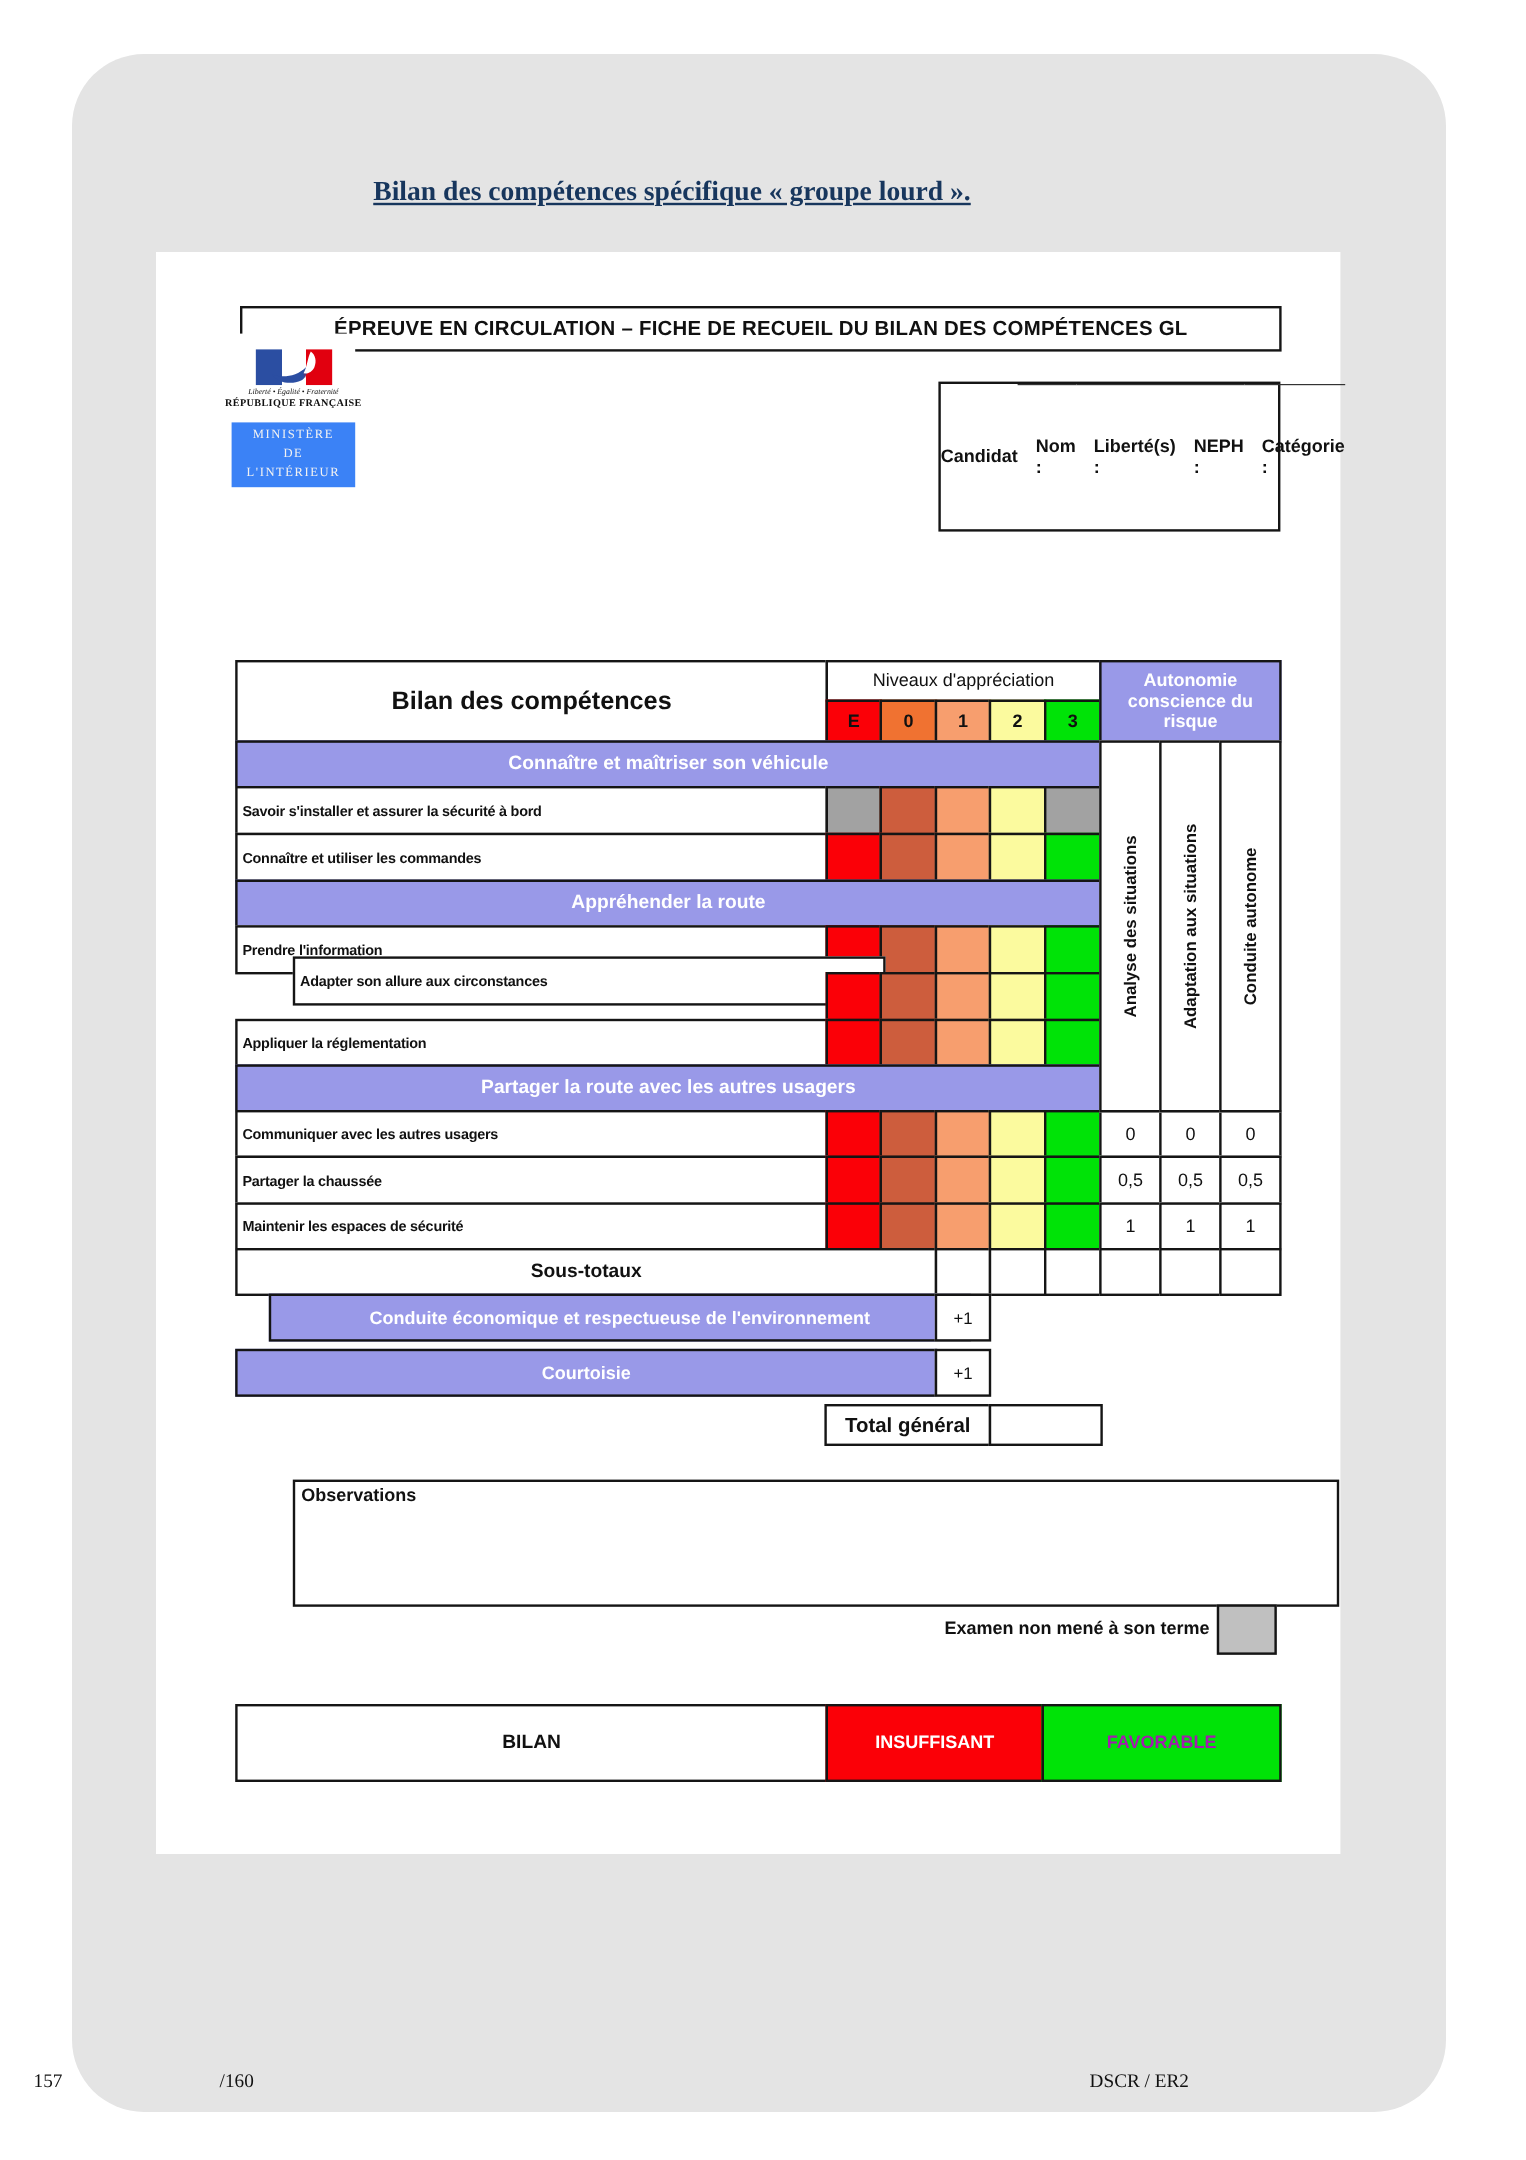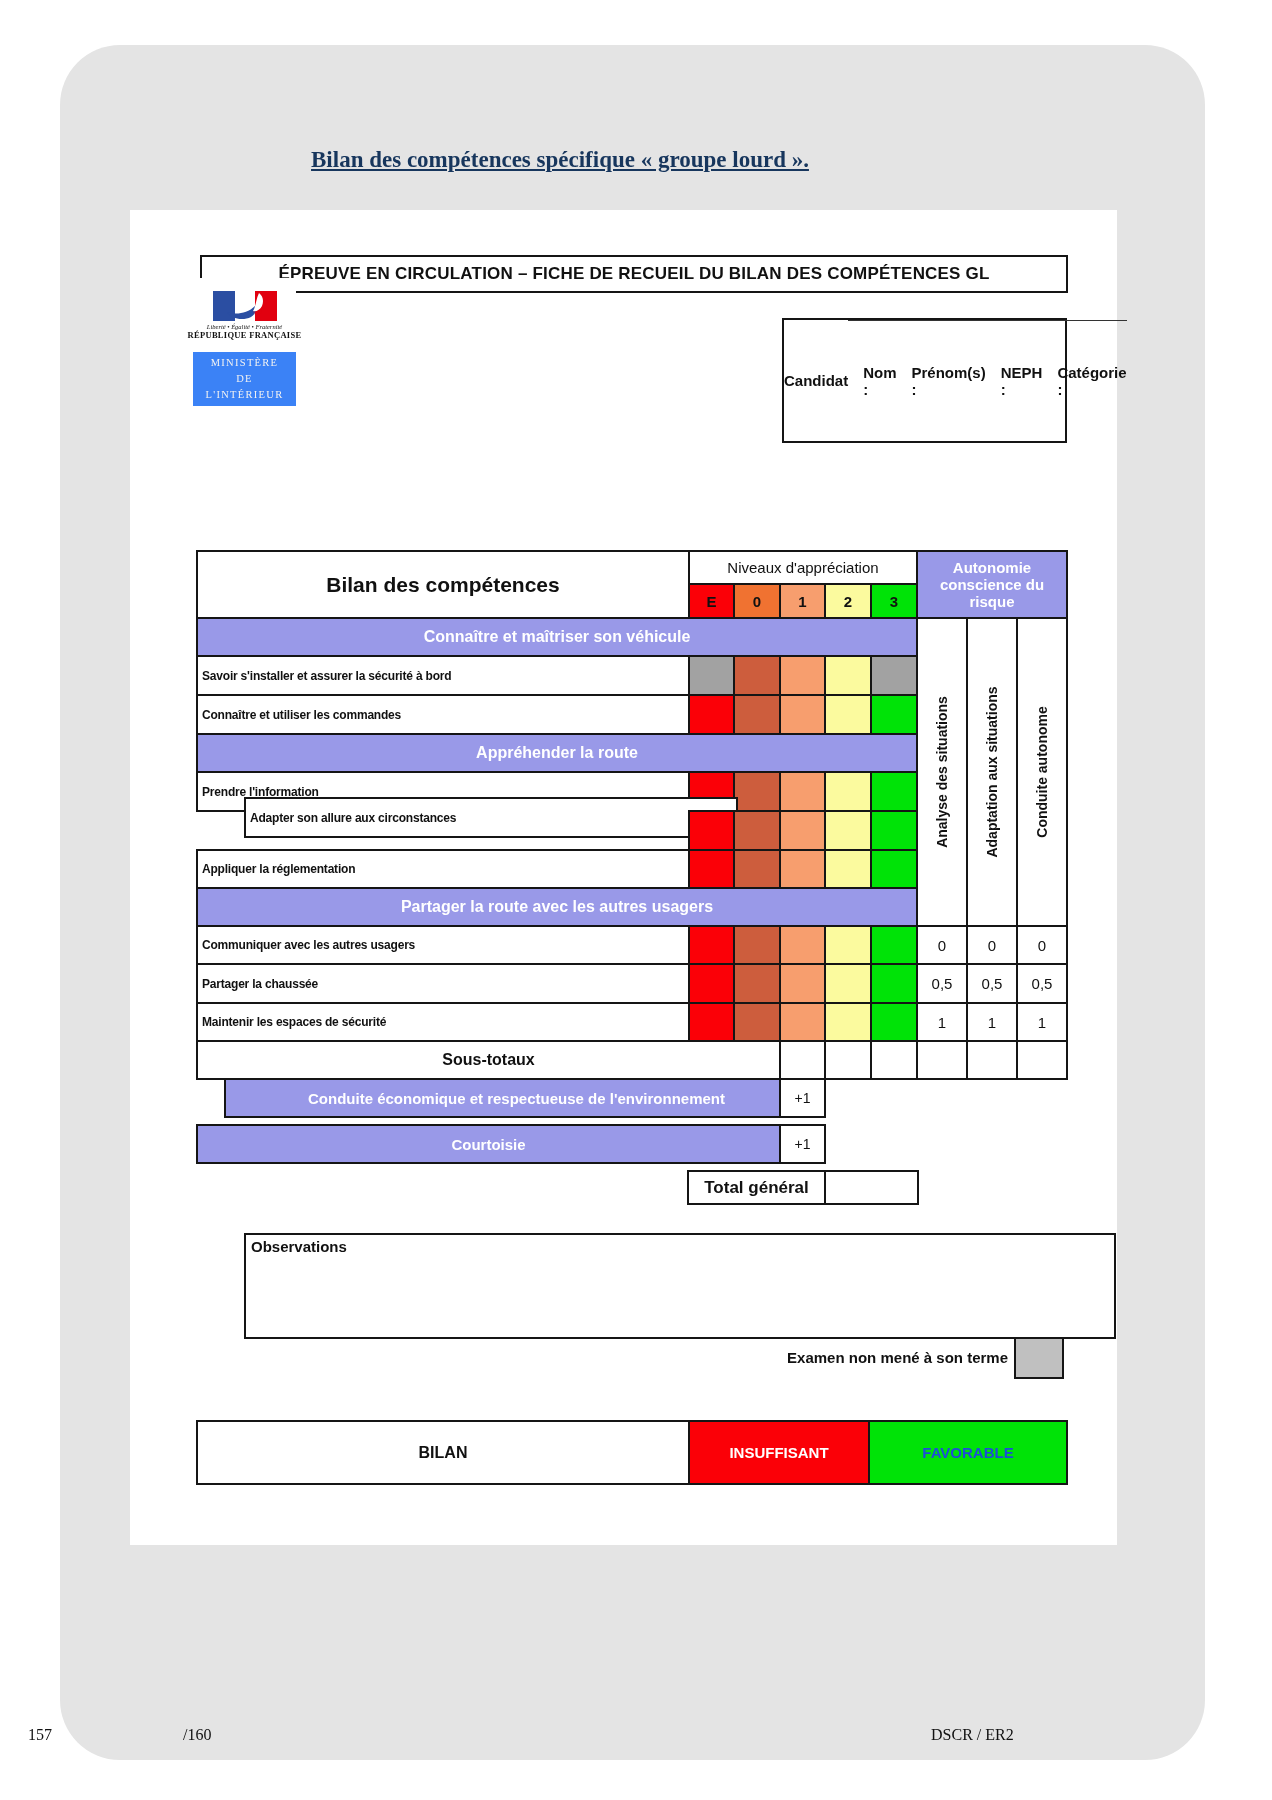--- a/index.html
+++ b/index.html
@@ -69,21 +69,21 @@
     <div class="ministry">
       <div>MINISTÈRE</div>
       <div>DE</div>
       <div>L'INTÉRIEUR</div>
     </div>
   </div>
 
   <div id="cand" class="abs">
     <div class="crow">Candidat</div>
     <div class="crow">Nom :</div>
-    <div class="crow">Prénom(s) :</div>
+    <div class="crow">Liberté(s) :</div>
     <div class="crow">NEPH :</div>
     <div class="crow">Catégorie :</div>
   </div>
 
   <div id="tbl" class="abs">
 
     <div class="cell" style="left:0;top:0;width:494px;height:69px;font-weight:bold;font-size:21px;">Bilan des compétences</div>
     <div class="cell" style="left:492px;top:0;width:230px;height:35px;font-size:15px;">Niveaux d'appréciation</div>
     <div class="cell c-red lvl" style="left:492px;top:33px;width:47px;height:36px;">E</div>
     <div class="cell c-orange lvl" style="left:537px;top:33px;width:48px;height:36px;">0</div>
@@ -189,19 +189,19 @@
 
   <div id="obs" class="abs">
     <span>Observations</span>
   </div>
   <div id="exam-line" class="abs">Examen non mené à son terme</div>
   <div id="exam-box" class="abs"></div>
 
   <div id="result" class="abs">
     <div class="cell" style="left:0;top:0;width:494px;height:65px;font-weight:bold;font-size:16px;">BILAN</div>
     <div class="cell c-red" style="left:492px;top:0;width:182px;height:65px;font-weight:bold;font-size:15px;color:#fff;">INSUFFISANT</div>
-    <div class="cell c-green" style="left:672px;top:0;width:200px;height:65px;font-weight:bold;font-size:15px;color:#1d4ed8;">FAVORABLE</div>
+    <div class="cell c-green" style="left:672px;top:0;width:200px;height:65px;font-weight:bold;font-size:15px;color:#a21caf;">FAVORABLE</div>
   </div>
 
   <div class="abs footer" style="left:28px;top:1726px;">157</div>
   <div class="abs footer" style="left:183px;top:1726px;">/160</div>
-  <div class="abs footer" style="left:931px;top:1726px;">DSCR / ER2</div>
+  <div class="abs footer" style="left:908px;top:1726px;">DSCR / ER2</div>
 </div>
 
 </body></html>

